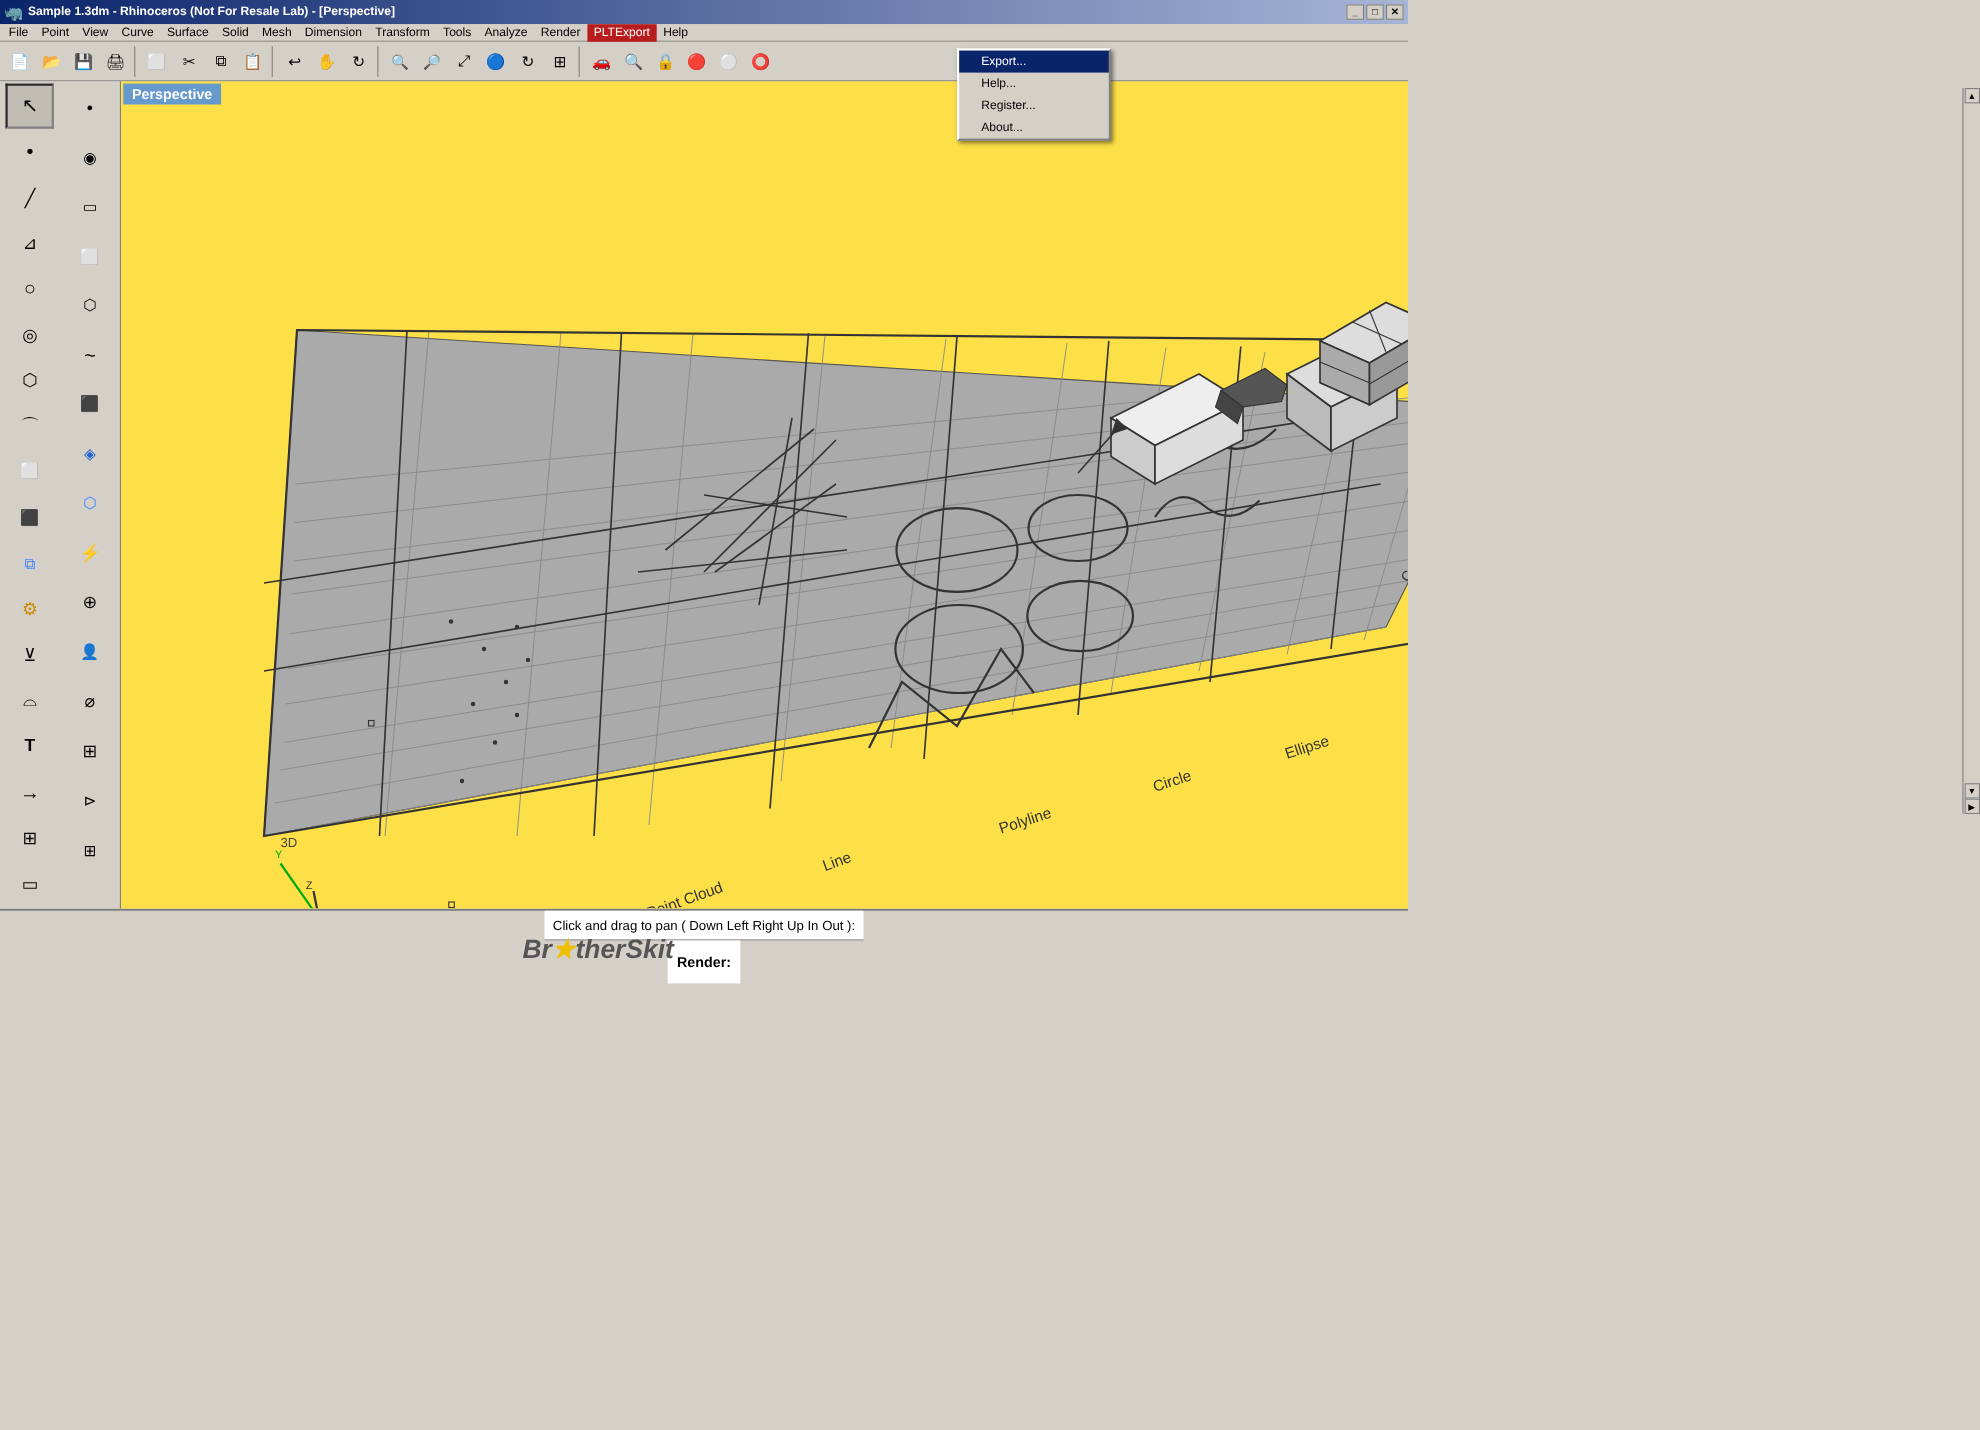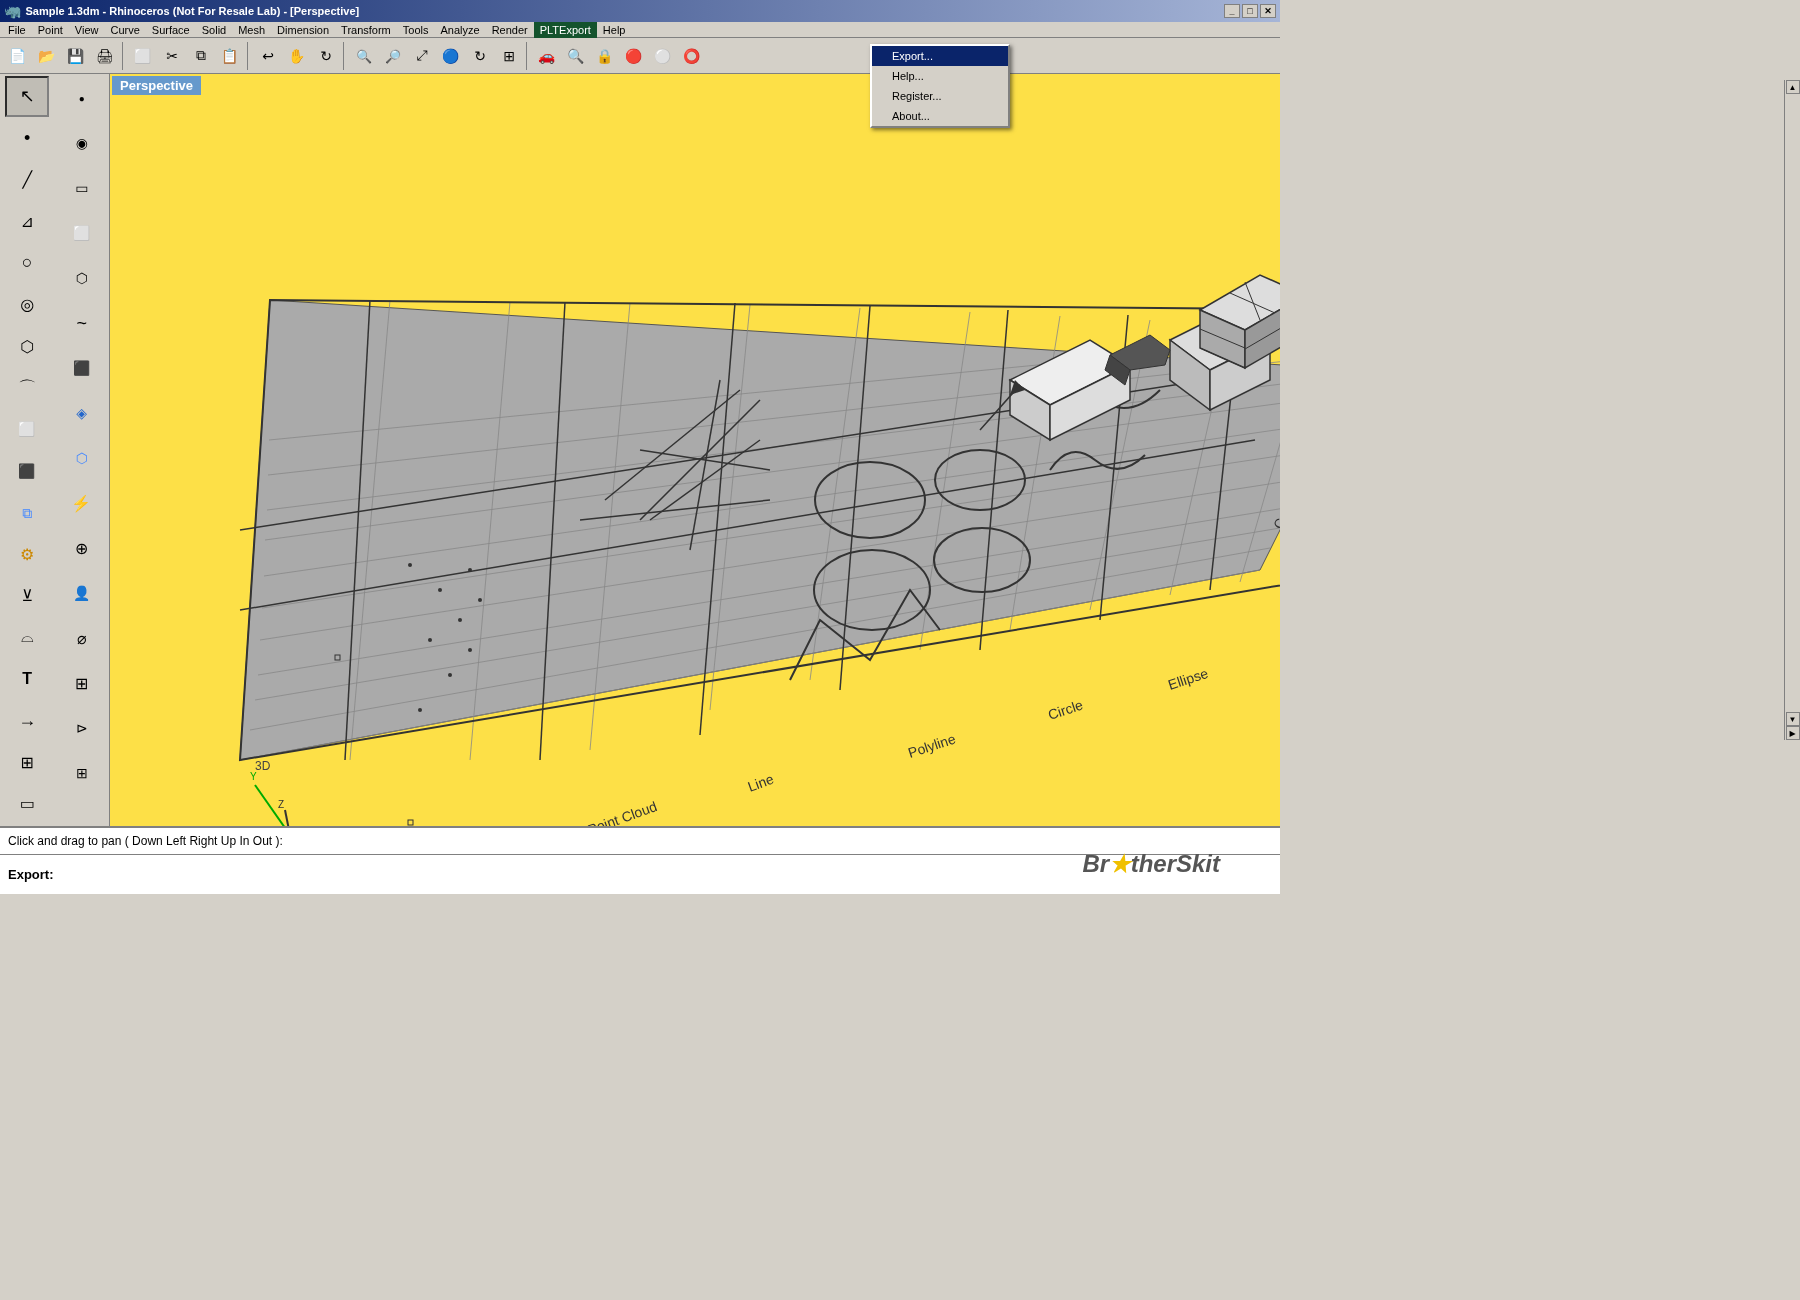--- a/index.html
+++ b/index.html
@@ -37,21 +37,21 @@
       align-items: center;
       padding: 0 2px;
       gap: 0;
     }
     .menu-item {
       padding: 2px 6px;
       cursor: pointer;
       font-size: 11px;
       color: black;
     }
-    .menu-item.pltexport { background: #14532d; color: white; }
+    .menu-item.pltexport { background: #b91c1c; color: white; }
 
     
     #dropdown-menu {
       position: absolute;
       top: 44px;
       left: 870px;
       background: #d4d0c8;
       border: 2px solid;
       border-color: white #808080 #808080 white;
       box-shadow: 2px 2px 4px rgba(0,0,0,0.5);
@@ -153,20 +153,21 @@
     }
 
     
     #statusbar {
       height: 68px;
       background: #d4d0c8;
       border-top: 2px solid #808080;
       display: flex;
       flex-direction: column;
       justify-content: space-between;
+      align-items: center;
     }
     #status-line1 {
       padding: 4px 8px;
       font-size: 12px;
       color: black;
       border-bottom: 1px solid #808080;
       background: white;
       display: flex;
       align-items: center;
       height: 28px;
@@ -604,18 +605,18 @@
     <div class="scroll-btn">▼</div>
     <div class="scroll-btn">▶</div>
   </div>
 </div>
 
 <div id="statusbar">
   <div id="status-line1">
     <span>Click and drag to pan ( Down  Left  Right  Up  In  Out ):</span>
   </div>
   <div id="status-line2">
-    <span>Export:</span>
+    <span>Render:</span>
     <div id="brothersoft-logo">
       <em style="font-style:italic; font-size:24px; color:#555;">Br<span class="yellow" style="color:#f0c000;">★</span>therSkit</em>
     </div>
   </div>
 </div>
 
 </body></html>

